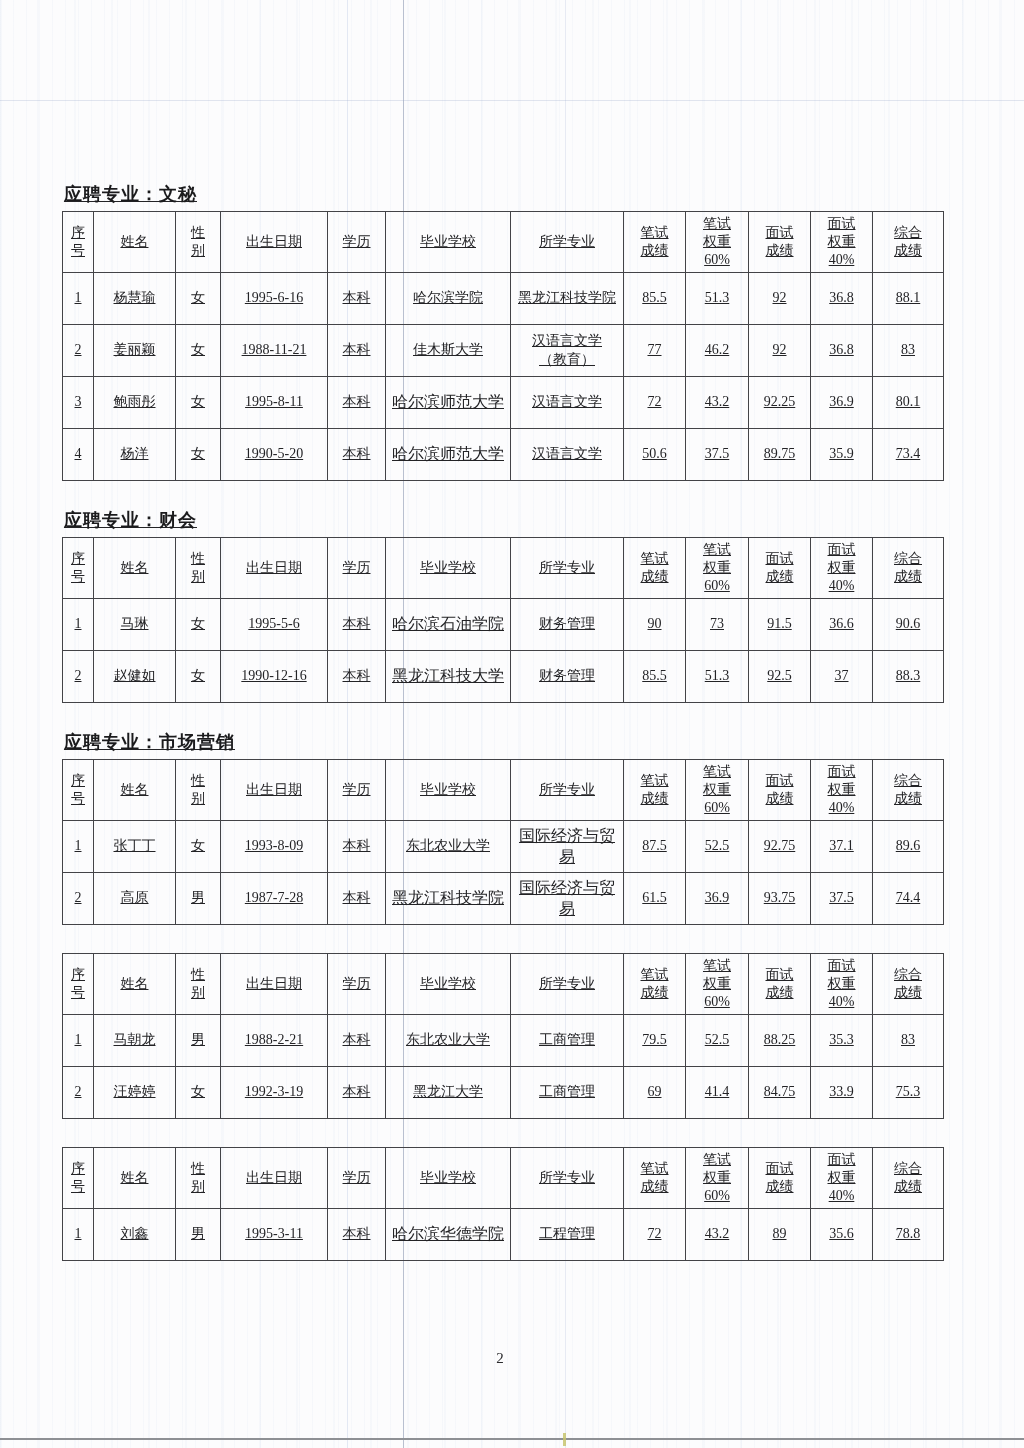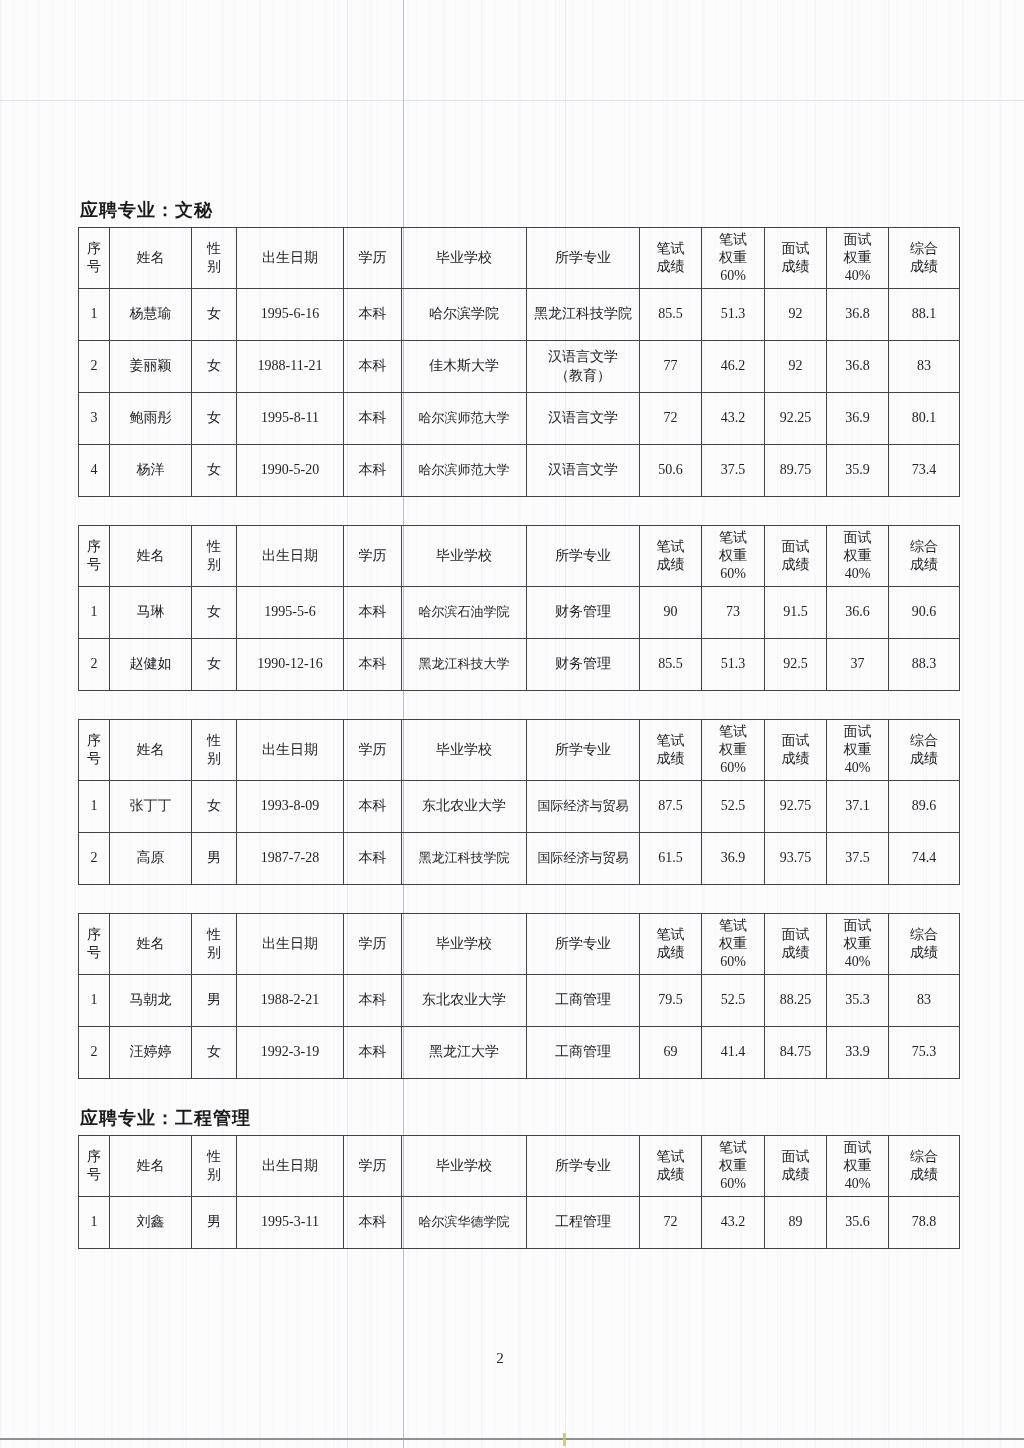--- a/index.html
+++ b/index.html
@@ -21,40 +21,40 @@
   }
   .artifact{position:absolute;pointer-events:none;}
   .v-line-dark{left:403px;top:0;width:1px;height:1448px;background:rgba(110,125,155,0.45);}
   .v-line-soft{left:347px;top:0;width:1px;height:1448px;background:rgba(150,170,215,0.25);}
   .v-line-soft2{left:565px;top:0;width:1px;height:1448px;background:rgba(160,175,210,0.22);}
   .h-streak{left:0;top:100px;width:1024px;height:1px;background:rgba(150,165,200,0.28);}
   .bottom-edge{left:0;top:1438px;width:1024px;height:2px;background:#8e9094;}
   .bottom-tick{left:563px;top:1433px;width:3px;height:13px;background:rgba(200,198,110,0.85);}
 
   .content{position:absolute;left:62px;top:183px;width:881px;}
-  .tbl-section{margin:16px;}
+  .tbl-section{margin:0;text-decoration:underline;}
   .tbl-title{
     font-size:18px;font-weight:600;letter-spacing:1px;
     color:#1b1b1d;margin:0 0 6px 2px;line-height:22px;
   }
   table.applicants{
     border-collapse:collapse;width:881px;table-layout:fixed;
     margin:0 0 28px 0;background:transparent;
   }
   .applicants th,.applicants td{
     border:1px solid #434347;
     text-align:center;vertical-align:middle;
     padding:0 1px;font-weight:normal;
     font-size:14px;line-height:1.3;
     white-space:pre-line;
     overflow:hidden;
   }
   .applicants thead th{height:60px;}
   .applicants tbody td{height:51px;}
-  .applicants td.small{font-size:13px;}
+  .applicants td.small{font-size:16px;}
   .page-number{
     position:absolute;left:0;top:1350px;width:1000px;
     text-align:center;font-size:15px;color:#2a2a2d;
   }
   
   col.c-no{width:31px;} col.c-name{width:82px;} col.c-gender{width:45px;}
   col.c-birth{width:107px;} col.c-degree{width:58px;} col.c-school{width:125px;}
   col.c-major{width:113px;} col.c-written{width:62px;} col.c-written_weighted{width:63px;}
   col.c-interview{width:62px;} col.c-interview_weighted{width:62px;} col.c-composite{width:71px;}
 </style>
@@ -165,20 +165,21 @@
             <td>50.6</td>
             <td>37.5</td>
             <td>89.75</td>
             <td>35.9</td>
             <td>73.4</td>
           </tr>
         </tbody>
       </table>
     </section>
     <section class="tbl-section">
+      <div class="tbl-title">应聘专业：财会</div>
       <table class="applicants">
         <colgroup>
           <col class="c-no">
           <col class="c-name">
           <col class="c-gender">
           <col class="c-birth">
           <col class="c-degree">
           <col class="c-school">
           <col class="c-major">
           <col class="c-written">
@@ -233,20 +234,94 @@
             <td>女</td>
             <td>1990-12-16</td>
             <td>本科</td>
             <td class="small">黑龙江科技大学</td>
             <td>财务管理</td>
             <td>85.5</td>
             <td>51.3</td>
             <td>92.5</td>
             <td>37</td>
             <td>88.3</td>
+          </tr>
+        </tbody>
+      </table>
+    </section>
+    <section class="tbl-section">
+      <div class="tbl-title">应聘专业：市场营销</div>
+      <table class="applicants">
+        <colgroup>
+          <col class="c-no">
+          <col class="c-name">
+          <col class="c-gender">
+          <col class="c-birth">
+          <col class="c-degree">
+          <col class="c-school">
+          <col class="c-major">
+          <col class="c-written">
+          <col class="c-written_weighted">
+          <col class="c-interview">
+          <col class="c-interview_weighted">
+          <col class="c-composite">
+        </colgroup>
+        <thead>
+          <tr>
+            <th>序
+号</th>
+            <th>姓名</th>
+            <th>性
+别</th>
+            <th>出生日期</th>
+            <th>学历</th>
+            <th>毕业学校</th>
+            <th>所学专业</th>
+            <th>笔试
+成绩</th>
+            <th>笔试
+权重
+60%</th>
+            <th>面试
+成绩</th>
+            <th>面试
+权重
+40%</th>
+            <th>综合
+成绩</th>
+          </tr>
+        </thead>
+        <tbody>
+          <tr>
+            <td>1</td>
+            <td>张丁丁</td>
+            <td>女</td>
+            <td>1993-8-09</td>
+            <td>本科</td>
+            <td>东北农业大学</td>
+            <td class="small">国际经济与贸易</td>
+            <td>87.5</td>
+            <td>52.5</td>
+            <td>92.75</td>
+            <td>37.1</td>
+            <td>89.6</td>
+          </tr>
+          <tr>
+            <td>2</td>
+            <td>高原</td>
+            <td>男</td>
+            <td>1987-7-28</td>
+            <td>本科</td>
+            <td class="small">黑龙江科技学院</td>
+            <td class="small">国际经济与贸易</td>
+            <td>61.5</td>
+            <td>36.9</td>
+            <td>93.75</td>
+            <td>37.5</td>
+            <td>74.4</td>
           </tr>
         </tbody>
       </table>
     </section>
     <section class="tbl-section">
       <table class="applicants">
         <colgroup>
           <col class="c-no">
           <col class="c-name">
           <col class="c-gender">
@@ -281,45 +356,45 @@
             <th>面试
 权重
 40%</th>
             <th>综合
 成绩</th>
           </tr>
         </thead>
         <tbody>
           <tr>
             <td>1</td>
-            <td>张丁丁</td>
-            <td>女</td>
-            <td>1993-8-09</td>
+            <td>马朝龙</td>
+            <td>男</td>
+            <td>1988-2-21</td>
             <td>本科</td>
             <td>东北农业大学</td>
-            <td class="small">国际经济与贸易</td>
-            <td>87.5</td>
+            <td>工商管理</td>
+            <td>79.5</td>
             <td>52.5</td>
-            <td>92.75</td>
-            <td>37.1</td>
-            <td>89.6</td>
+            <td>88.25</td>
+            <td>35.3</td>
+            <td>83</td>
           </tr>
           <tr>
             <td>2</td>
-            <td>高原</td>
-            <td>男</td>
-            <td>1987-7-28</td>
-            <td>本科</td>
-            <td class="small">黑龙江科技学院</td>
-            <td class="small">国际经济与贸易</td>
-            <td>61.5</td>
-            <td>36.9</td>
-            <td>93.75</td>
-            <td>37.5</td>
-            <td>74.4</td>
+            <td>汪婷婷</td>
+            <td>女</td>
+            <td>1992-3-19</td>
+            <td>本科</td>
+            <td>黑龙江大学</td>
+            <td>工商管理</td>
+            <td>69</td>
+            <td>41.4</td>
+            <td>84.75</td>
+            <td>33.9</td>
+            <td>75.3</td>
           </tr>
         </tbody>
       </table>
     </section>
     <section class="tbl-section">
       <table class="applicants">
         <colgroup>
           <col class="c-no">
           <col class="c-name">
           <col class="c-gender">
@@ -354,94 +429,20 @@
             <th>面试
 权重
 40%</th>
             <th>综合
 成绩</th>
           </tr>
         </thead>
         <tbody>
           <tr>
             <td>1</td>
-            <td>马朝龙</td>
-            <td>男</td>
-            <td>1988-2-21</td>
-            <td>本科</td>
-            <td>东北农业大学</td>
-            <td>工商管理</td>
-            <td>79.5</td>
-            <td>52.5</td>
-            <td>88.25</td>
-            <td>35.3</td>
-            <td>83</td>
-          </tr>
-          <tr>
-            <td>2</td>
-            <td>汪婷婷</td>
-            <td>女</td>
-            <td>1992-3-19</td>
-            <td>本科</td>
-            <td>黑龙江大学</td>
-            <td>工商管理</td>
-            <td>69</td>
-            <td>41.4</td>
-            <td>84.75</td>
-            <td>33.9</td>
-            <td>75.3</td>
-          </tr>
-        </tbody>
-      </table>
-    </section>
-    <section class="tbl-section">
-      <div class="tbl-title">应聘专业：工程管理</div>
-      <table class="applicants">
-        <colgroup>
-          <col class="c-no">
-          <col class="c-name">
-          <col class="c-gender">
-          <col class="c-birth">
-          <col class="c-degree">
-          <col class="c-school">
-          <col class="c-major">
-          <col class="c-written">
-          <col class="c-written_weighted">
-          <col class="c-interview">
-          <col class="c-interview_weighted">
-          <col class="c-composite">
-        </colgroup>
-        <thead>
-          <tr>
-            <th>序
-号</th>
-            <th>姓名</th>
-            <th>性
-别</th>
-            <th>出生日期</th>
-            <th>学历</th>
-            <th>毕业学校</th>
-            <th>所学专业</th>
-            <th>笔试
-成绩</th>
-            <th>笔试
-权重
-60%</th>
-            <th>面试
-成绩</th>
-            <th>面试
-权重
-40%</th>
-            <th>综合
-成绩</th>
-          </tr>
-        </thead>
-        <tbody>
-          <tr>
-            <td>1</td>
             <td>刘鑫</td>
             <td>男</td>
             <td>1995-3-11</td>
             <td>本科</td>
             <td class="small">哈尔滨华德学院</td>
             <td>工程管理</td>
             <td>72</td>
             <td>43.2</td>
             <td>89</td>
             <td>35.6</td>

